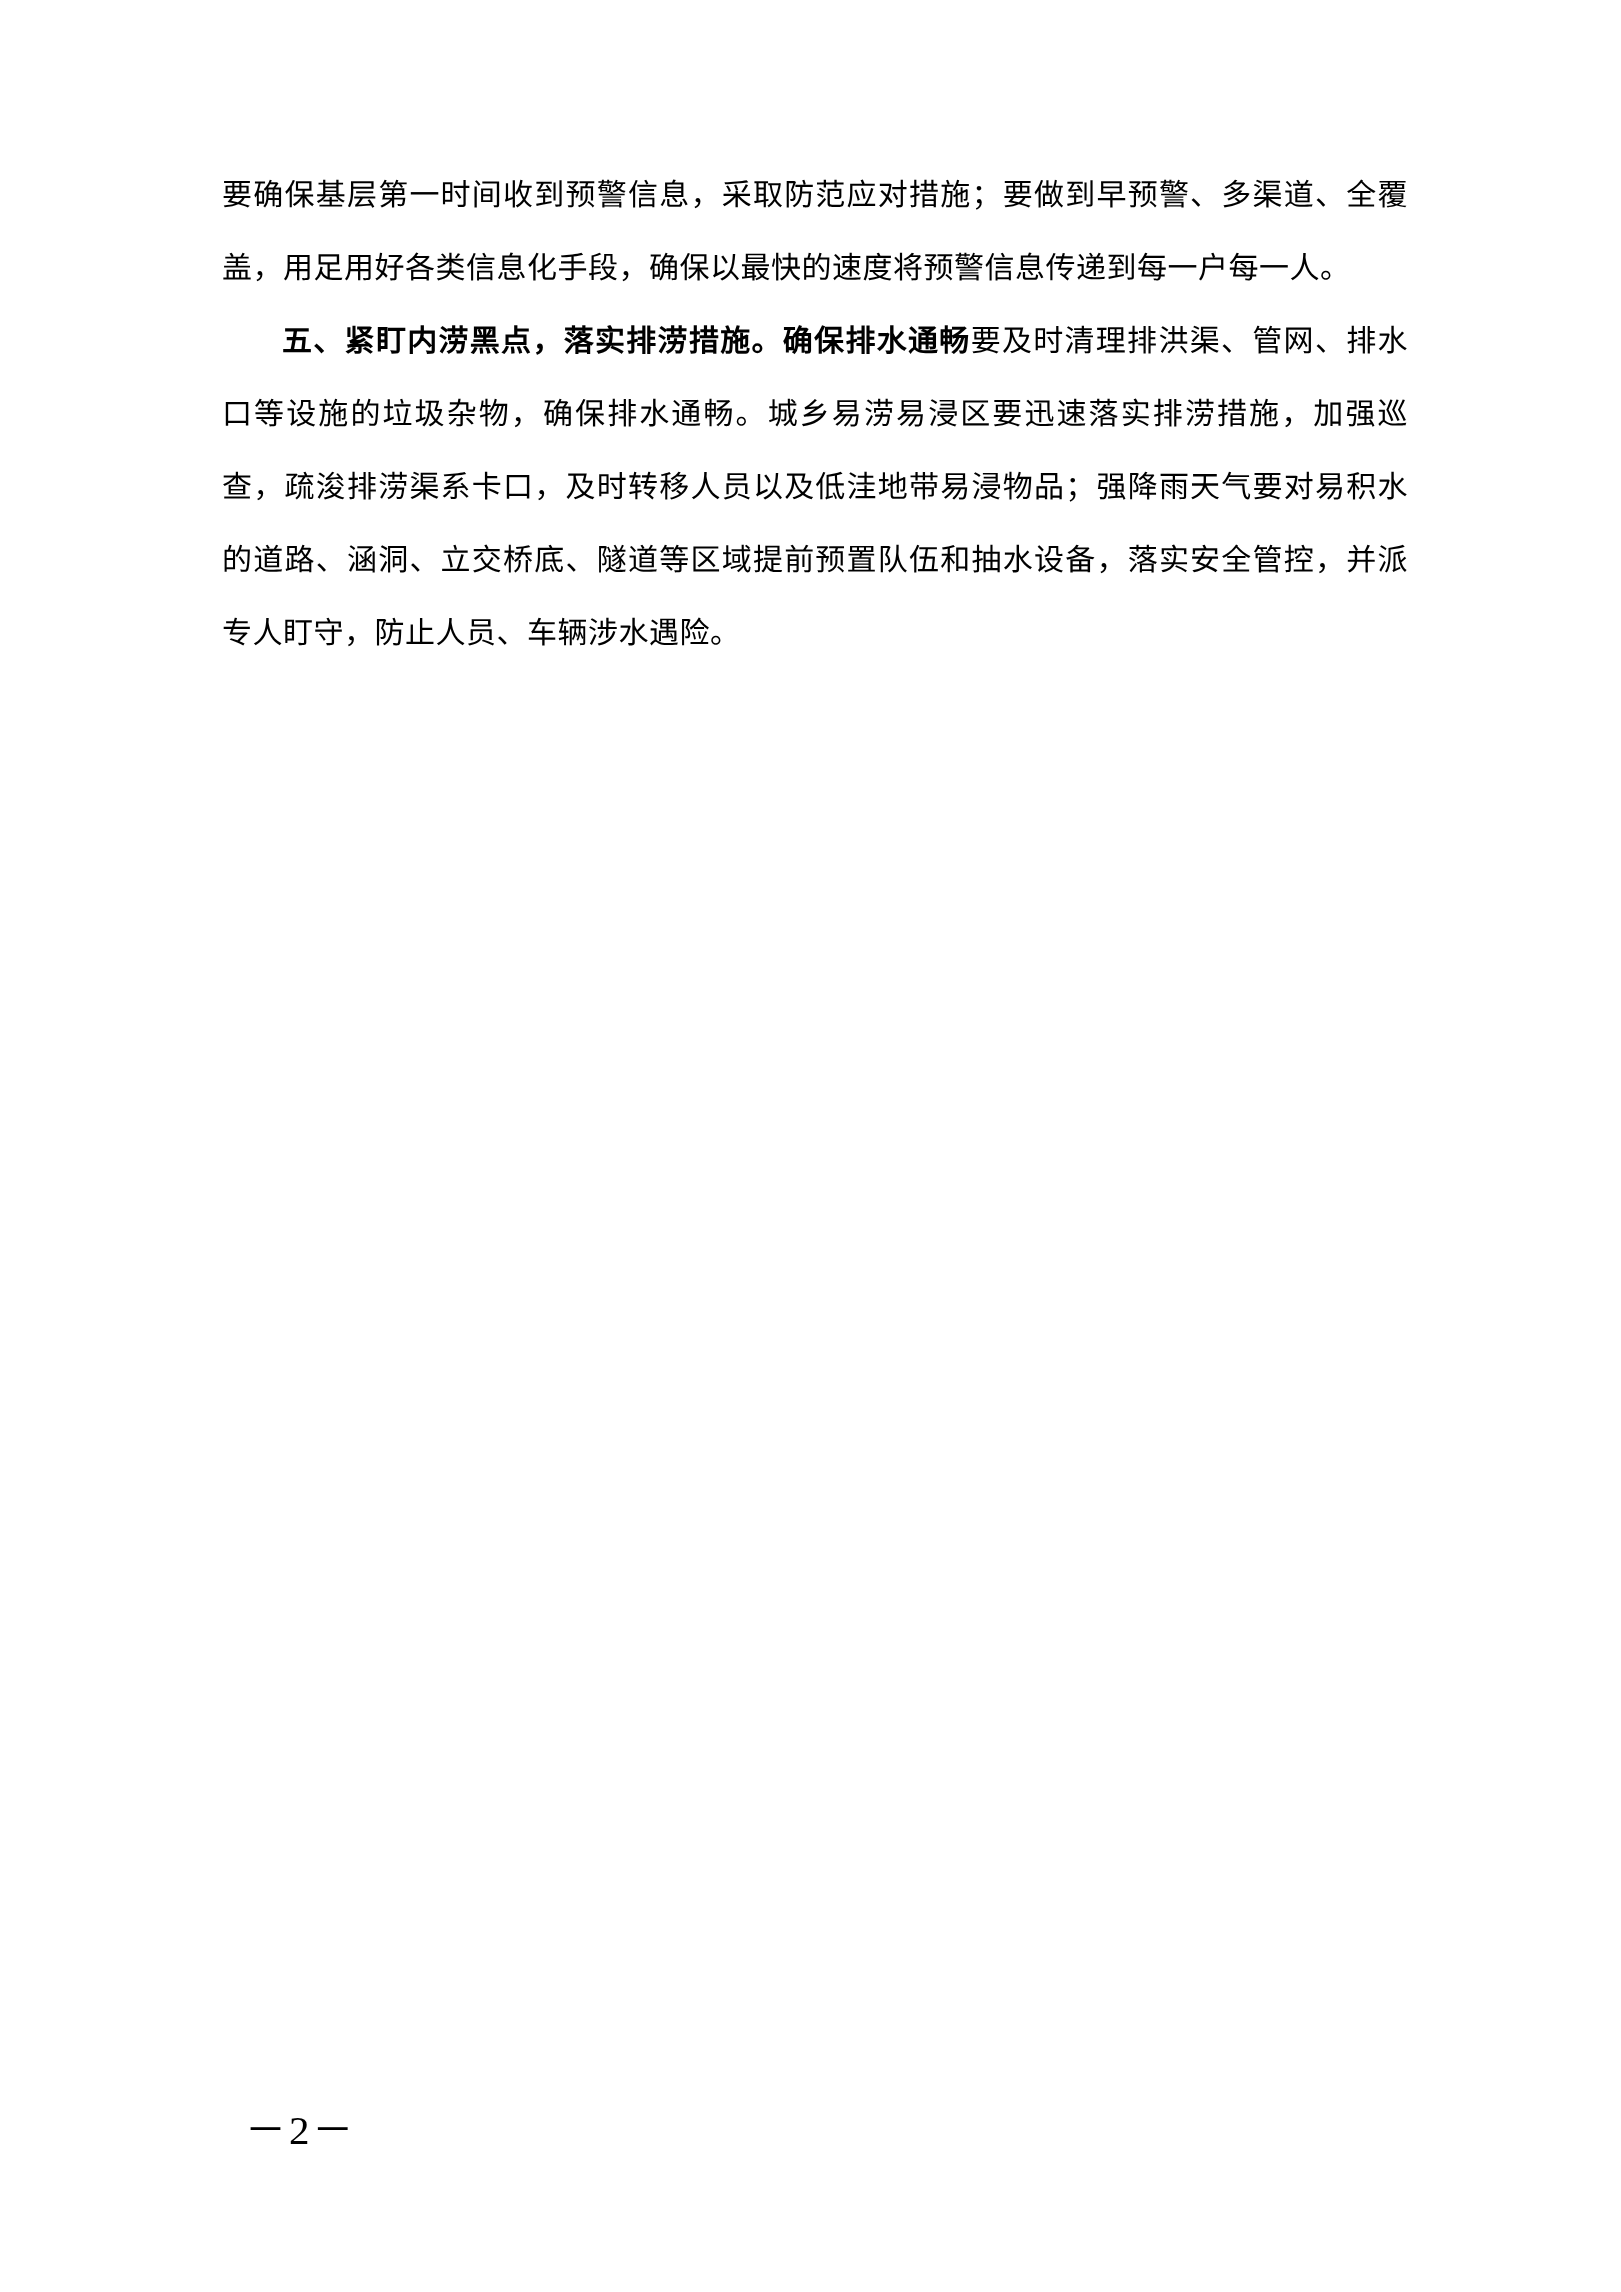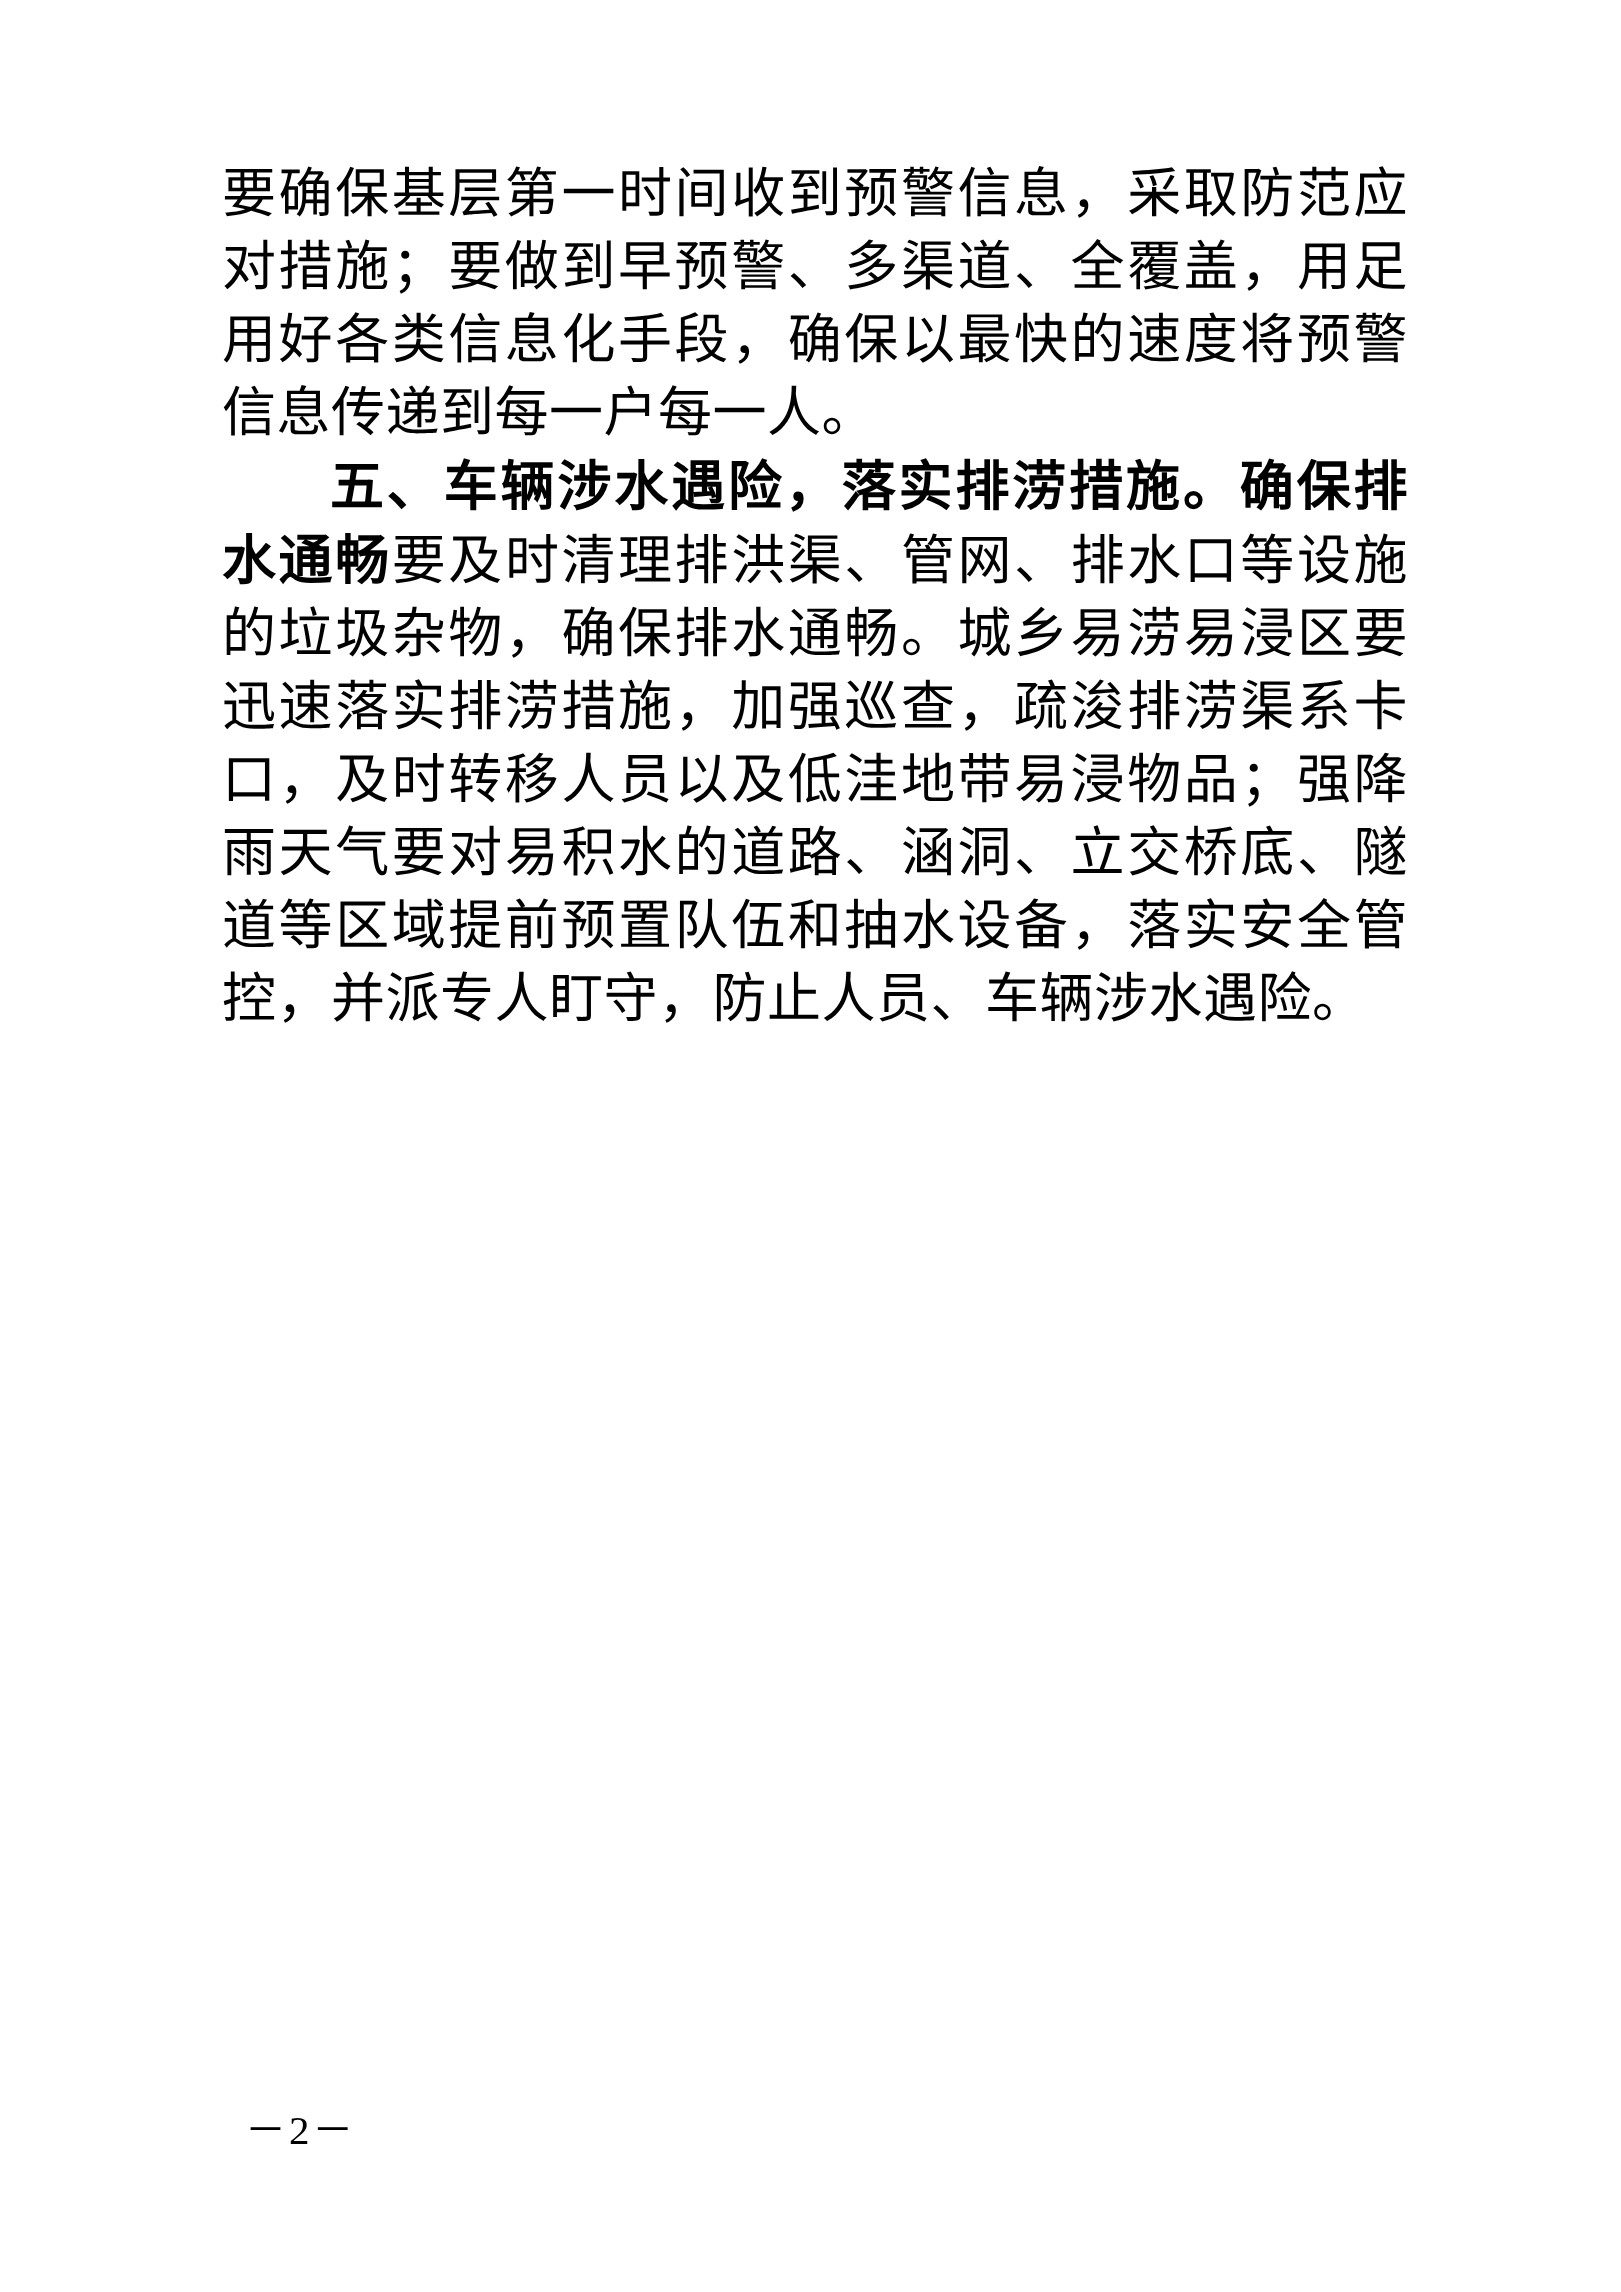--- a/index.html
+++ b/index.html
@@ -14,21 +14,21 @@
     background: #ffffff;
     color: #000000;
     overflow: hidden;
     font-family: "Liberation Serif", "DejaVu Serif", serif;
   }
   .body-text {
     position: absolute;
     left: 222px;
     top: 158px;
     width: 1186px;
-    font-size: 54px;
+    font-size: 30px;
     line-height: 73px;
     text-align: justify;
     text-justify: inter-ideograph;
     letter-spacing: 0.5px;
   }
   .para {
     margin: 0;
     padding: 0;
     text-indent: 2em;
   }
@@ -53,21 +53,21 @@
 <body>
 
 <div class="page">
 
   <main class="body-text">
 
     <p class="para no-indent"><span>要确保基层第一时间收到预警信息，采取防范应对措施；要做到早预警、多渠道、全覆盖，用足用好各类信息化手段，确保以最快的速度将预警信息传递到每一户每一人。</span></p>
 
 
 
-    <p class="para"><span class="hd">五、车辆涉水遇险，落实排涝措施。</span><span class="hd">确保排水通畅</span><span>要及时清理排洪渠、管网、排水口等设施的垃圾杂物，确保排水通畅。城乡易涝易浸区要迅速落实排涝措施，加强巡查，疏浚排涝渠系卡口，及时转移人员以及低洼地带易浸物品；强降雨天气要对易积水的道路、涵洞、立交桥底、隧道等区域提前预置队伍和抽水设备，落实安全管控，并派专人盯守，防止人员、车辆涉水遇险。</span></p>
+    <p class="para"><span class="hd">五、紧盯内涝黑点，落实排涝措施。</span><span class="hd">确保排水通畅</span><span>要及时清理排洪渠、管网、排水口等设施的垃圾杂物，确保排水通畅。城乡易涝易浸区要迅速落实排涝措施，加强巡查，疏浚排涝渠系卡口，及时转移人员以及低洼地带易浸物品；强降雨天气要对易积水的道路、涵洞、立交桥底、隧道等区域提前预置队伍和抽水设备，落实安全管控，并派专人盯守，防止人员、车辆涉水遇险。</span></p>
 
 
   </main>
 
   <footer class="page-footer"><span>－2－</span></footer>
 
 </div>
 
 
 </body></html>

